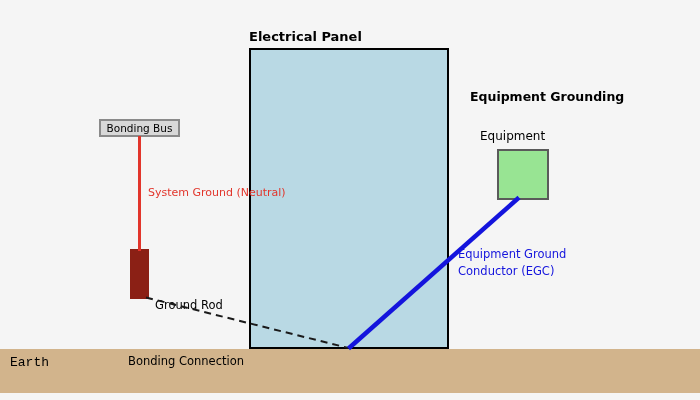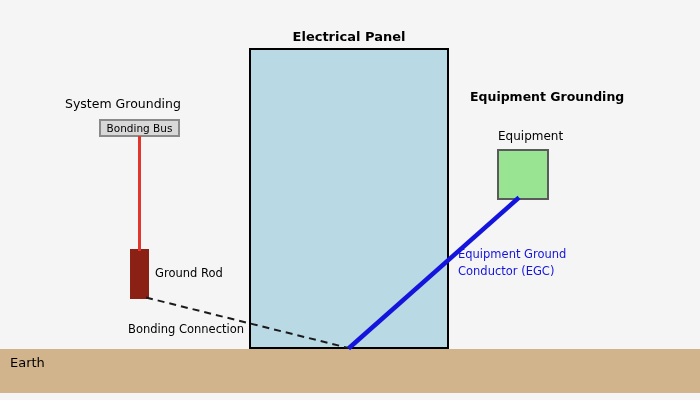--- a/index.html
+++ b/index.html
@@ -28,31 +28,30 @@
     background:var(--background);
     overflow:hidden;
   }
   .abs{position:absolute;}
   .earth-band{
     left:0;top:349px;width:700px;height:44px;
     background:var(--earth-tan);
   }
   .earth-label{
     left:10px;top:355px;
-    font-size:13px;color:var(--text);
+    font-size:13px;color:var(--text);font-family:Liberation Mono, monospace;
   }
   .panel-rect{
     left:249px;top:48px;width:200px;height:301px;
     background:var(--panel-fill);
     border:2.5px solid var(--panel-border);
     box-sizing:border-box;
   }
   .panel-title{
     left:249px;top:29px;width:200px;
-    text-align:center;
     font-size:13px;font-weight:bold;color:var(--text);
     white-space:nowrap;
   }
   .section-label{
     font-size:12.5px;color:var(--text);white-space:nowrap;
   }
   .system-grounding-label{left:65px;top:96px;}
   .equipment-grounding-label{left:470px;top:89px;font-weight:bold;}
   .neutral-bus-box{
     left:99px;top:119px;width:81px;height:18px;
@@ -66,25 +65,25 @@
     left:130px;top:249px;width:19px;height:50px;
     background:var(--ground-rod);
   }
   .equipment-box{
     left:497px;top:149px;width:52px;height:51px;
     background:var(--equipment-fill);
     border:2px solid var(--equipment-border);
     box-sizing:border-box;
   }
   .equipment-label{
-    left:498px;top:129px;
+    left:480px;top:129px;
     font-size:12px;color:var(--text);white-space:nowrap;
   }
   .small-label{
-    font-size:11.5px;color:var(--text);white-space:nowrap;
+    font-size:11.5px;color:var(--text);white-space:nowrap;margin-top:32px;
   }
   .ground-rod-label{left:155px;top:266px;}
   .bonding-label{left:128px;top:322px;}
   .system-ground-label{
     left:148px;top:186px;
     font-size:11px;color:var(--system-ground-red);
     white-space:nowrap;
   }
   .egc-label{
     left:458px;top:246px;width:122px;
@@ -102,35 +101,35 @@
 <body>
 
 <div class="stage">
 
   <div class="abs earth-band"></div>
   <div class="abs earth-label">Earth</div>
 
   <div class="abs panel-rect"></div>
   <div class="abs panel-title">Electrical Panel</div>
 
-  <div class="abs section-label system-grounding-label">System Grounding</div>
   <div class="abs section-label equipment-grounding-label">Equipment Grounding</div>
 
   <div class="abs neutral-bus-box">
     <span>Bonding Bus</span>
   </div>
 
   <div class="abs ground-rod"></div>
   <div class="abs small-label ground-rod-label">Ground Rod</div>
 
   <div class="abs equipment-box"></div>
   <div class="abs equipment-label">Equipment</div>
 
   <svg class="abs lines-overlay" viewBox="0 0 700 400" xmlns="http://www.w3.org/2000/svg">
     <line class="system-ground-line" x1="139.5" y1="136" x2="139.5" y2="251"></line>
     <line class="bonding-line" x1="146" y1="297.5" x2="348.5" y2="348"></line>
     <line class="egc-line" x1="519" y1="197.5" x2="348.5" y2="348.5"></line>
   </svg>
 
+  <div class="abs system-ground-label">System Ground (Neutral)</div>
   <div class="abs egc-label">Equipment Ground Conductor (EGC)</div>
   <div class="abs small-label bonding-label">Bonding Connection</div>
 
 </div>
 
 </body></html>

